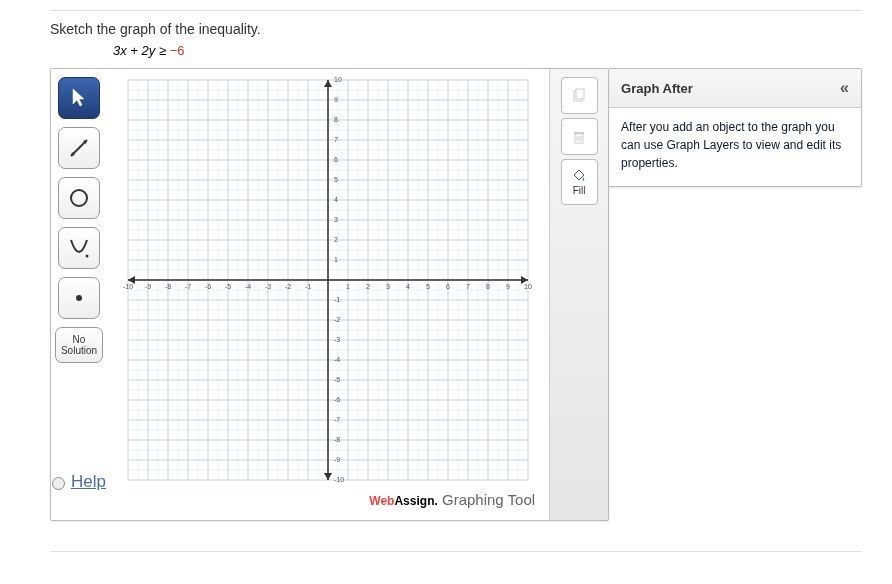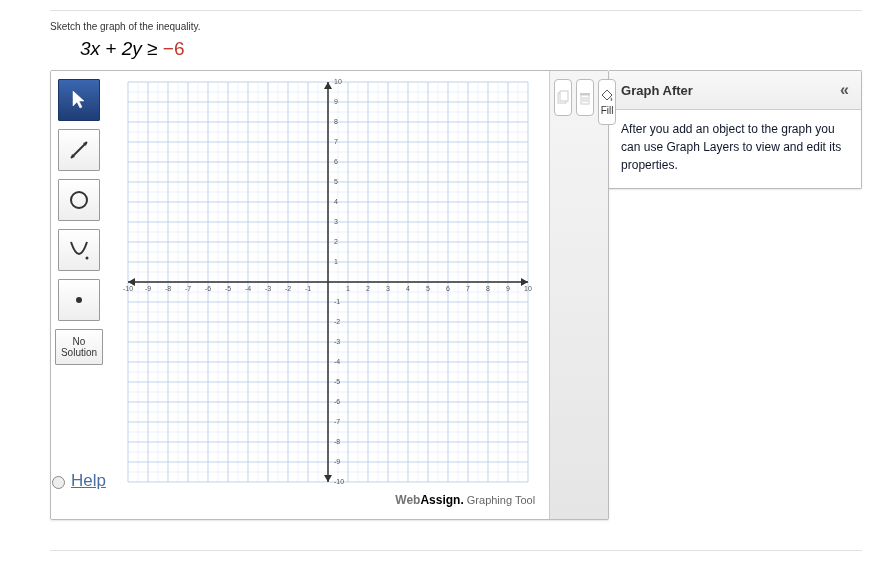--- a/index.html
+++ b/index.html
@@ -12,27 +12,27 @@
 .page-wrap {
   padding: 10px 30px 10px 50px;
 }
 .hr-top {
   height: 1px;
   background: #e0e0e0;
   margin-bottom: 10px;
 }
 .prompt {
   color: #333;
-  font-size: 10px;
+  font-size: 14px;
   margin-bottom: 6px;
 }
 .equation {
   font-style: italic;
-  font-size: 19px;
-  margin-left: 30px;
+  font-size: 13px;
+  margin-left: 63px;
   margin-bottom: 10px;
 }
 .eqx {
   font-style: italic;
 }
 .eqred {
   color: #c0392b;
   font-style: normal;
 }
 .main-row {
@@ -54,21 +54,21 @@
   flex-direction: column;
   align-items: center;
   padding: 8px 0;
   gap: 8px;
   background: #fff;
 }
 .tool-btn {
   width: 40px;
   height: 40px;
   border: 1px solid #999;
-  border-radius: 1px;
+  border-radius: 7px;
   background: linear-gradient(#fff, #eee);
   display: flex;
   align-items: center;
   justify-content: center;
   font-size: 18px;
 }
 .tool-btn.selected {
   background: linear-gradient(#3b66b0, #1f3d75);
   border: 1px solid #1a3566;
 }
@@ -121,35 +121,36 @@
   width: 100%;
   height: 100%;
 }
 .branding {
   align-self: flex-end;
   padding: 6px 14px 6px 0;
   font-size: 12px;
   color: #333;
 }
 .branding .wa1 {
-  color: #737373;
+  color: #ef4444;
   font-weight: bold;
 }
 .branding .wa2 {
   color: #000000;
   font-weight: bold;
 }
 .branding .gt {
-  font-size: 11px;
+  font-size: 15px;
   color: #666;
 }
 .right-tools {
   width: 50px;
   display: flex;
-  align-items: flex-start;
+  flex-direction: column;
+  align-items: center;
   padding: 8px 4px;
   gap: 4px;
   border-left: 1px solid #ccc;
   background: linear-gradient(#f5f5f5, #e5e5e5);
 }
 .right-btn {
   width: 35px;
   height: 35px;
   border: 1px solid #bbb;
   border-radius: 4px;

